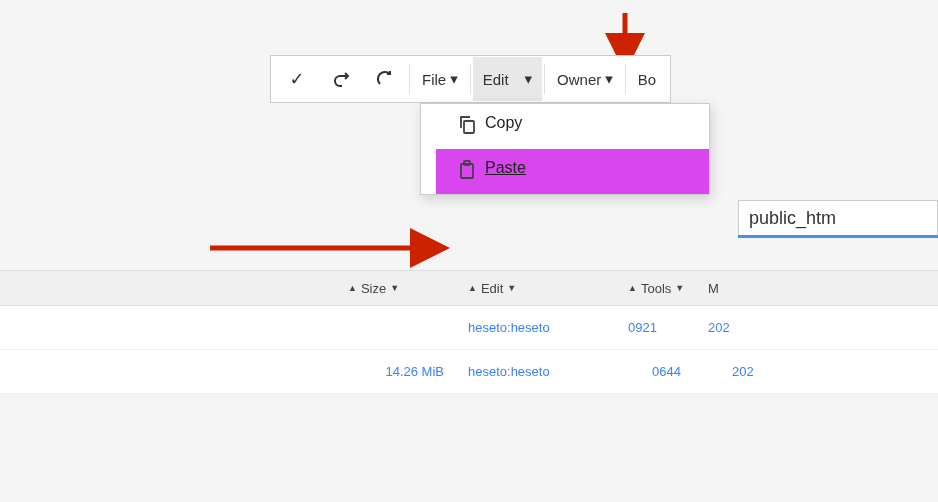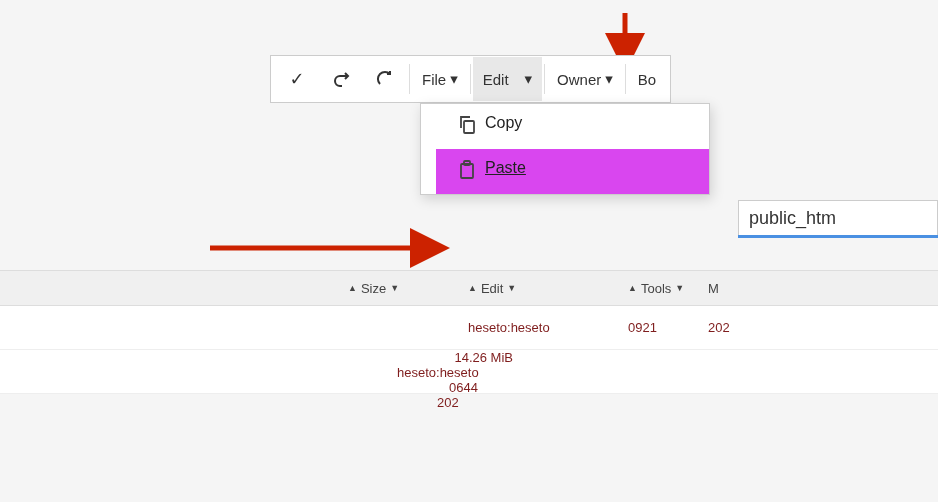--- a/index.html
+++ b/index.html
@@ -127,25 +127,25 @@
       left: 0;
       right: 0;
       height: 44px;
       display: flex;
       align-items: center;
       border-bottom: 1px solid #eee;
       background: #fff;
     }
 
     .row1 { top: 306px; }
-    .row2 { top: 350px; flex-direction: column; }
+    .row2 { top: 350px; }
 
     .cell {
       font-size: 13px;
-      color: #7f1d1d;
+      color: #3b82f6;
       padding: 0 8px;
     }
 
     
     .path-bar {
       position: absolute;
       top: 200px;
       right: 0;
       width: 200px;
       height: 36px;

